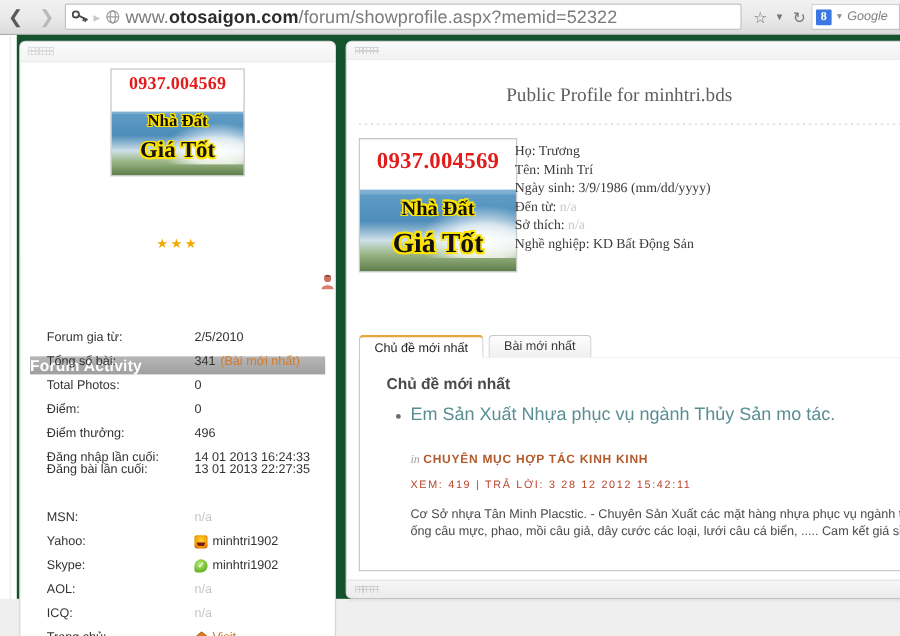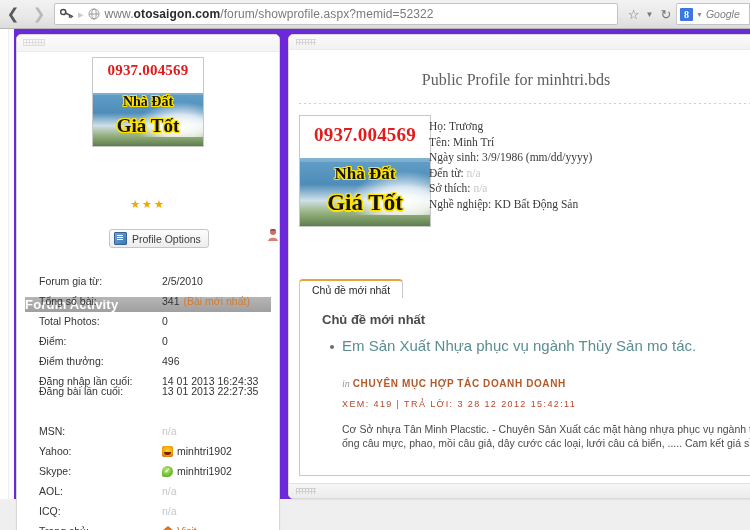--- a/index.html
+++ b/index.html
@@ -24,21 +24,21 @@
   .navbtn.disabled{color:#b9b9b9;}
   #urlbar{
     flex:1;height:20px;margin:0 6px 0 2px;background:#fff;
     border:1px solid #c3c3c3;border-radius:2px;
     display:flex;align-items:center;padding:0 4px;overflow:hidden;
   }
   #urlbar .keyicon{flex:none;width:16px;height:14px;display:flex;align-items:center;justify-content:center;}
   #urlbar .sep{color:#c9c9c9;font-size:11px;margin:0 3px;flex:none;}
   #urlbar .globe{flex:none;width:14px;height:14px;display:flex;align-items:center;justify-content:center;}
   #url-text{
-    font-size:12px;color:#7a7a7a;white-space:nowrap;margin-left:4px;
+    font-size:15px;color:#7a7a7a;white-space:nowrap;margin-left:4px;
     font-family:"Liberation Sans",sans-serif;letter-spacing:.1px;
   }
   #url-text b{color:#2b2b2b;font-weight:bold;}
   #star-icon,#dropdown-icon,#reload-icon{
     flex:none;display:flex;align-items:center;justify-content:center;height:26px;color:#767676;
   }
   #star-icon{width:19px;font-size:13px;}
   #dropdown-icon{width:13px;font-size:8px;}
   #reload-icon{width:20px;font-size:13px;}
   #searchbox{
@@ -50,21 +50,21 @@
     width:13px;height:13px;background:#3b77e0;color:#fff;border-radius:1px;
     font-size:10px;font-weight:bold;display:flex;align-items:center;justify-content:center;
     font-family:"Liberation Serif",serif;flex:none;
   }
   #searchbox .caret{font-size:7px;color:#8c8c8c;margin:0 3px;flex:none;}
   #search-placeholder{font-size:10.5px;color:#808080;font-style:italic;white-space:nowrap;}
 
   
   #page{
     position:absolute;left:0;top:29px;width:750px;height:501px;
-    background:#6d28d9;overflow:hidden;
+    background:#14532d;overflow:hidden;
   }
   
   #page-gutter{
     position:absolute;left:0;top:0;width:8px;height:501px;
     background:#ffffff;border-right:1px solid #eeeeee;
   }
   #page-gutter2{
     position:absolute;left:9px;top:0;width:5px;height:501px;background:#fdfdfd;
   }
 
@@ -355,24 +355,20 @@
         <div class="surf"></div>
         <div class="whiteband"></div>
         <div class="phone">0937.004569</div>
         <div class="line2">Nhà Đất</div>
         <div class="line3">Giá Tốt</div>
       </div>
     </div>
 
     <div id="stars">★★★</div>
 
-    <div id="profile-options-btn">
-      <span id="profile-options-icon"></span>
-      <span>Profile Options</span>
-    </div>
 
     <span id="member-icon">
       <svg width="12" height="14" viewBox="0 0 12 14">
           <circle cx="6" cy="4" r="3" fill="#c9705f"></circle>
           <path d="M1 13 C1 8.5 11 8.5 11 13 Z" fill="#d98070"></path>
           <path d="M3 2.5 C3.5 0.6 8.5 0.6 9 2.5 Z" fill="#8a4334"></path>
         </svg>
     </span>
 
     <div class="section-head" id="forum-activity-head">Forum Activity</div>
@@ -490,28 +486,29 @@
         <div class="drow"><span>Họ: </span><span>Trương</span></div>
         <div class="drow"><span>Tên: </span><span>Minh Trí</span></div>
         <div class="drow"><span>Ngày sinh: </span><span>3/9/1986 (mm/dd/yyyy)</span></div>
         <div class="drow"><span>Đến từ: </span><span class="na">n/a</span></div>
         <div class="drow"><span>Sở thích: </span><span class="na">n/a</span></div>
         <div class="drow"><span>Nghề nghiệp: </span><span>KD Bất Động Sản</span></div>
       </div>
 
     <div id="tabs">
         <div class="tab active">Chủ đề mới nhất</div>
+        <div class="tab">Bài mới nhất</div>
       </div>
 
     <div id="content-box">
       <div id="content-heading">Chủ đề mới nhất</div>
       <div id="thread-bullet"></div>
       <div id="thread-title">Em Sản Xuất Nhựa phục vụ ngành Thủy Sản mo tác.</div>
       <div id="thread-forum">
-        <span class="in">in</span><span class="cat">CHUYÊN MỤC HỢP TÁC DOANH DOANH</span>
+        <span class="in">in</span><span class="cat">CHUYÊN MỤC HỢP TÁC KINH KINH</span>
       </div>
       <div id="thread-meta">XEM: 419 | TRẢ LỜI: 3 28 12 2012 15:42:11</div>
       <div id="thread-body">
         <div class="l">Cơ Sở nhựa Tân Minh Placstic. - Chuyên Sản Xuất các mặt hàng nhựa phục vụ ngành t</div>
         <div class="l">ống câu mực, phao, mồi câu giả, dây cước các loại, lưới câu cá biển, ..... Cam kết giá sỉ</div>
       </div>
     </div>
 
     <div id="main-panel-bottom">
       <div class="grip"></div>

